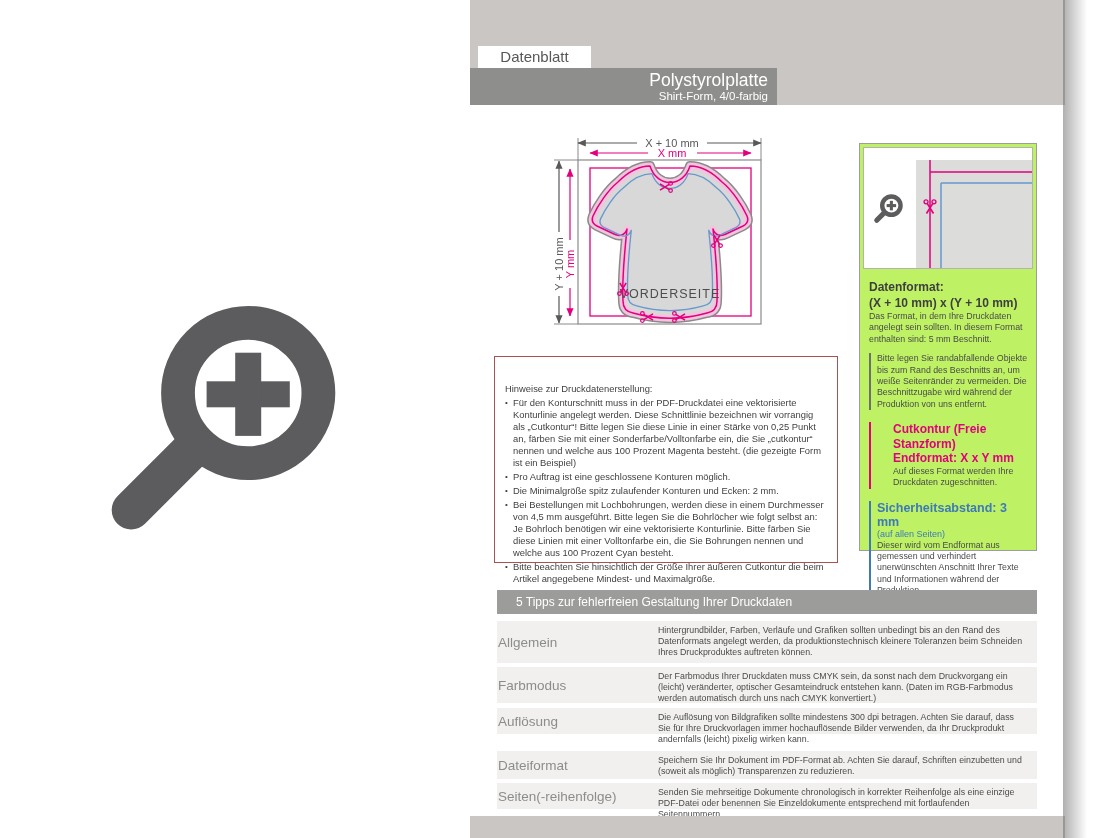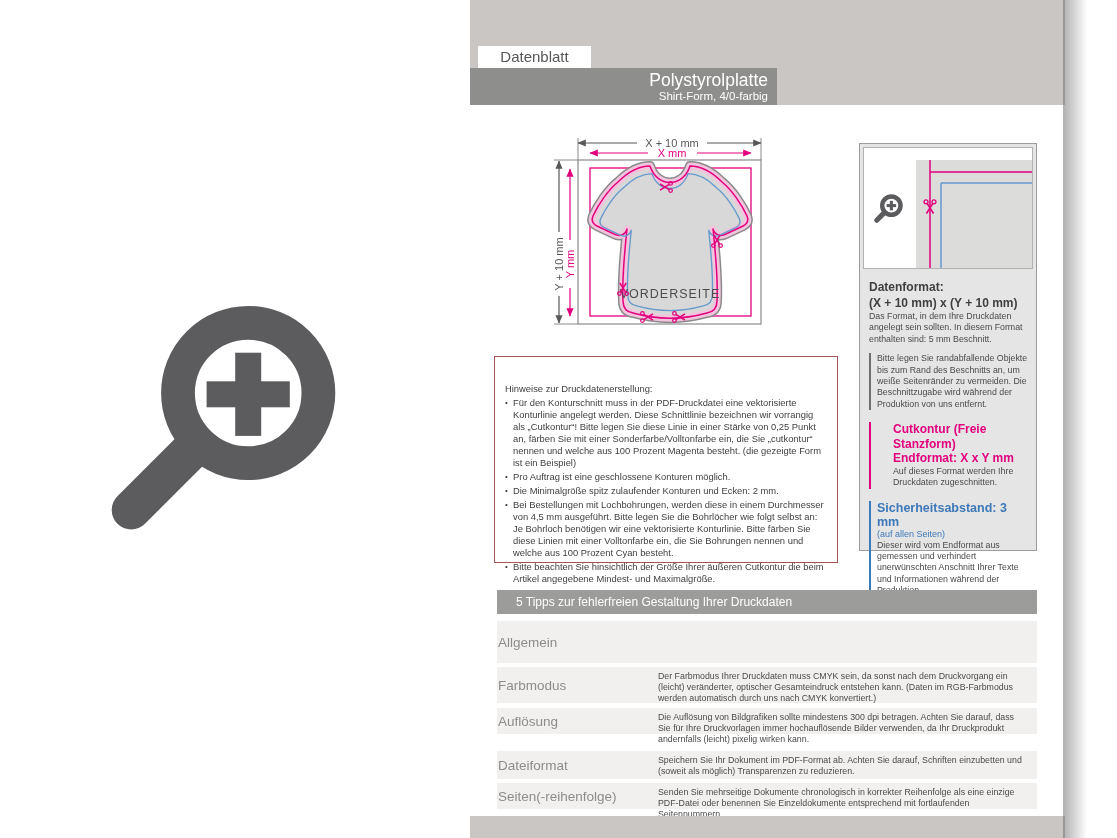--- a/index.html
+++ b/index.html
@@ -29,21 +29,21 @@
 
   
   .notes{left:24px;top:356px;width:344px;height:207px;border:1px solid #a85252;
          box-sizing:border-box;padding:26px 10px 6px 10px;font-size:9.4px;line-height:12px;color:#3f3f3f;}
   .notes .nt{margin:0 0 2px 0;}
   .notes ul{list-style:none;margin:0;padding:0;}
   .notes li{position:relative;padding-left:8px;margin-bottom:2px;}
   .notes li::before{content:"•";position:absolute;left:0;top:0;font-size:8px;}
 
   
-  .panel{left:389px;top:143px;width:178px;height:408px;background:#e5e5e5;
+  .panel{left:389px;top:143px;width:178px;height:408px;background:#bef264;
          border:1px solid #9d9d9d;box-sizing:border-box;}
   .previewbox{left:3px;top:3px;width:170px;height:122px;background:#fff;border:1px solid #b3b3b3;
               box-sizing:border-box;overflow:hidden;}
   .panel-text{position:absolute;left:0;top:130px;width:178px;box-sizing:border-box;padding:6px 9px 0 9px;}
   .ph1{font-size:12px;font-weight:bold;color:#3f3f3f;margin:0 0 2px 0;}
   .ph2{font-size:12px;font-weight:bold;color:#3f3f3f;margin:0 0 1px 0;}
   .pbody{font-size:8.8px;line-height:11.4px;color:#4a4a4a;margin:0 0 8px 0;}
   .pnote{border-left:2px solid #6f6f6f;padding-left:6px;margin:0 0 12px 0;}
   .blk-cut{border-left:2px solid #e2007d;padding-left:22px;margin:4px 0 12px 0;}
   .blk-cut .bh{font-size:12px;font-weight:bold;color:#e2007d;line-height:14.5px;}
@@ -210,20 +210,21 @@
           <div class="bs">(auf allen Seiten)</div>
           <p class="pbody">Dieser wird vom Endformat aus gemessen und verhindert unerwünschten Anschnitt Ihrer Texte und Informationen während der Produktion.</p>
         </div>
       </div>
     </div>
 
     <div class="abs tips-header">5 Tipps zur fehlerfreien Gestaltung Ihrer Druckdaten</div>
 
     <div class="abs trow r1">
       <div class="tl">Allgemein</div>
+      <div class="tt">Hintergrundbilder, Farben, Verläufe und Grafiken sollten unbedingt bis an den Rand des Datenformats angelegt werden, da produktionstechnisch kleinere Toleranzen beim Schneiden Ihres Druckproduktes auftreten können.</div>
     </div>
     <div class="abs trow r2">
       <div class="tl">Farbmodus</div>
       <div class="tt">Der Farbmodus Ihrer Druckdaten muss CMYK sein, da sonst nach dem Druckvorgang ein (leicht) veränderter, optischer Gesamteindruck entstehen kann. (Daten im RGB-Farbmodus werden automatisch durch uns nach CMYK konvertiert.)</div>
     </div>
     <div class="abs trow r3">
       <div class="tl">Auflösung</div>
       <div class="tt">Die Auflösung von Bildgrafiken sollte mindestens 300 dpi betragen. Achten Sie darauf, dass Sie für Ihre Druckvorlagen immer hochauflösende Bilder verwenden, da Ihr Druckprodukt andernfalls (leicht) pixelig wirken kann.</div>
     </div>
     <div class="abs trow r4">

